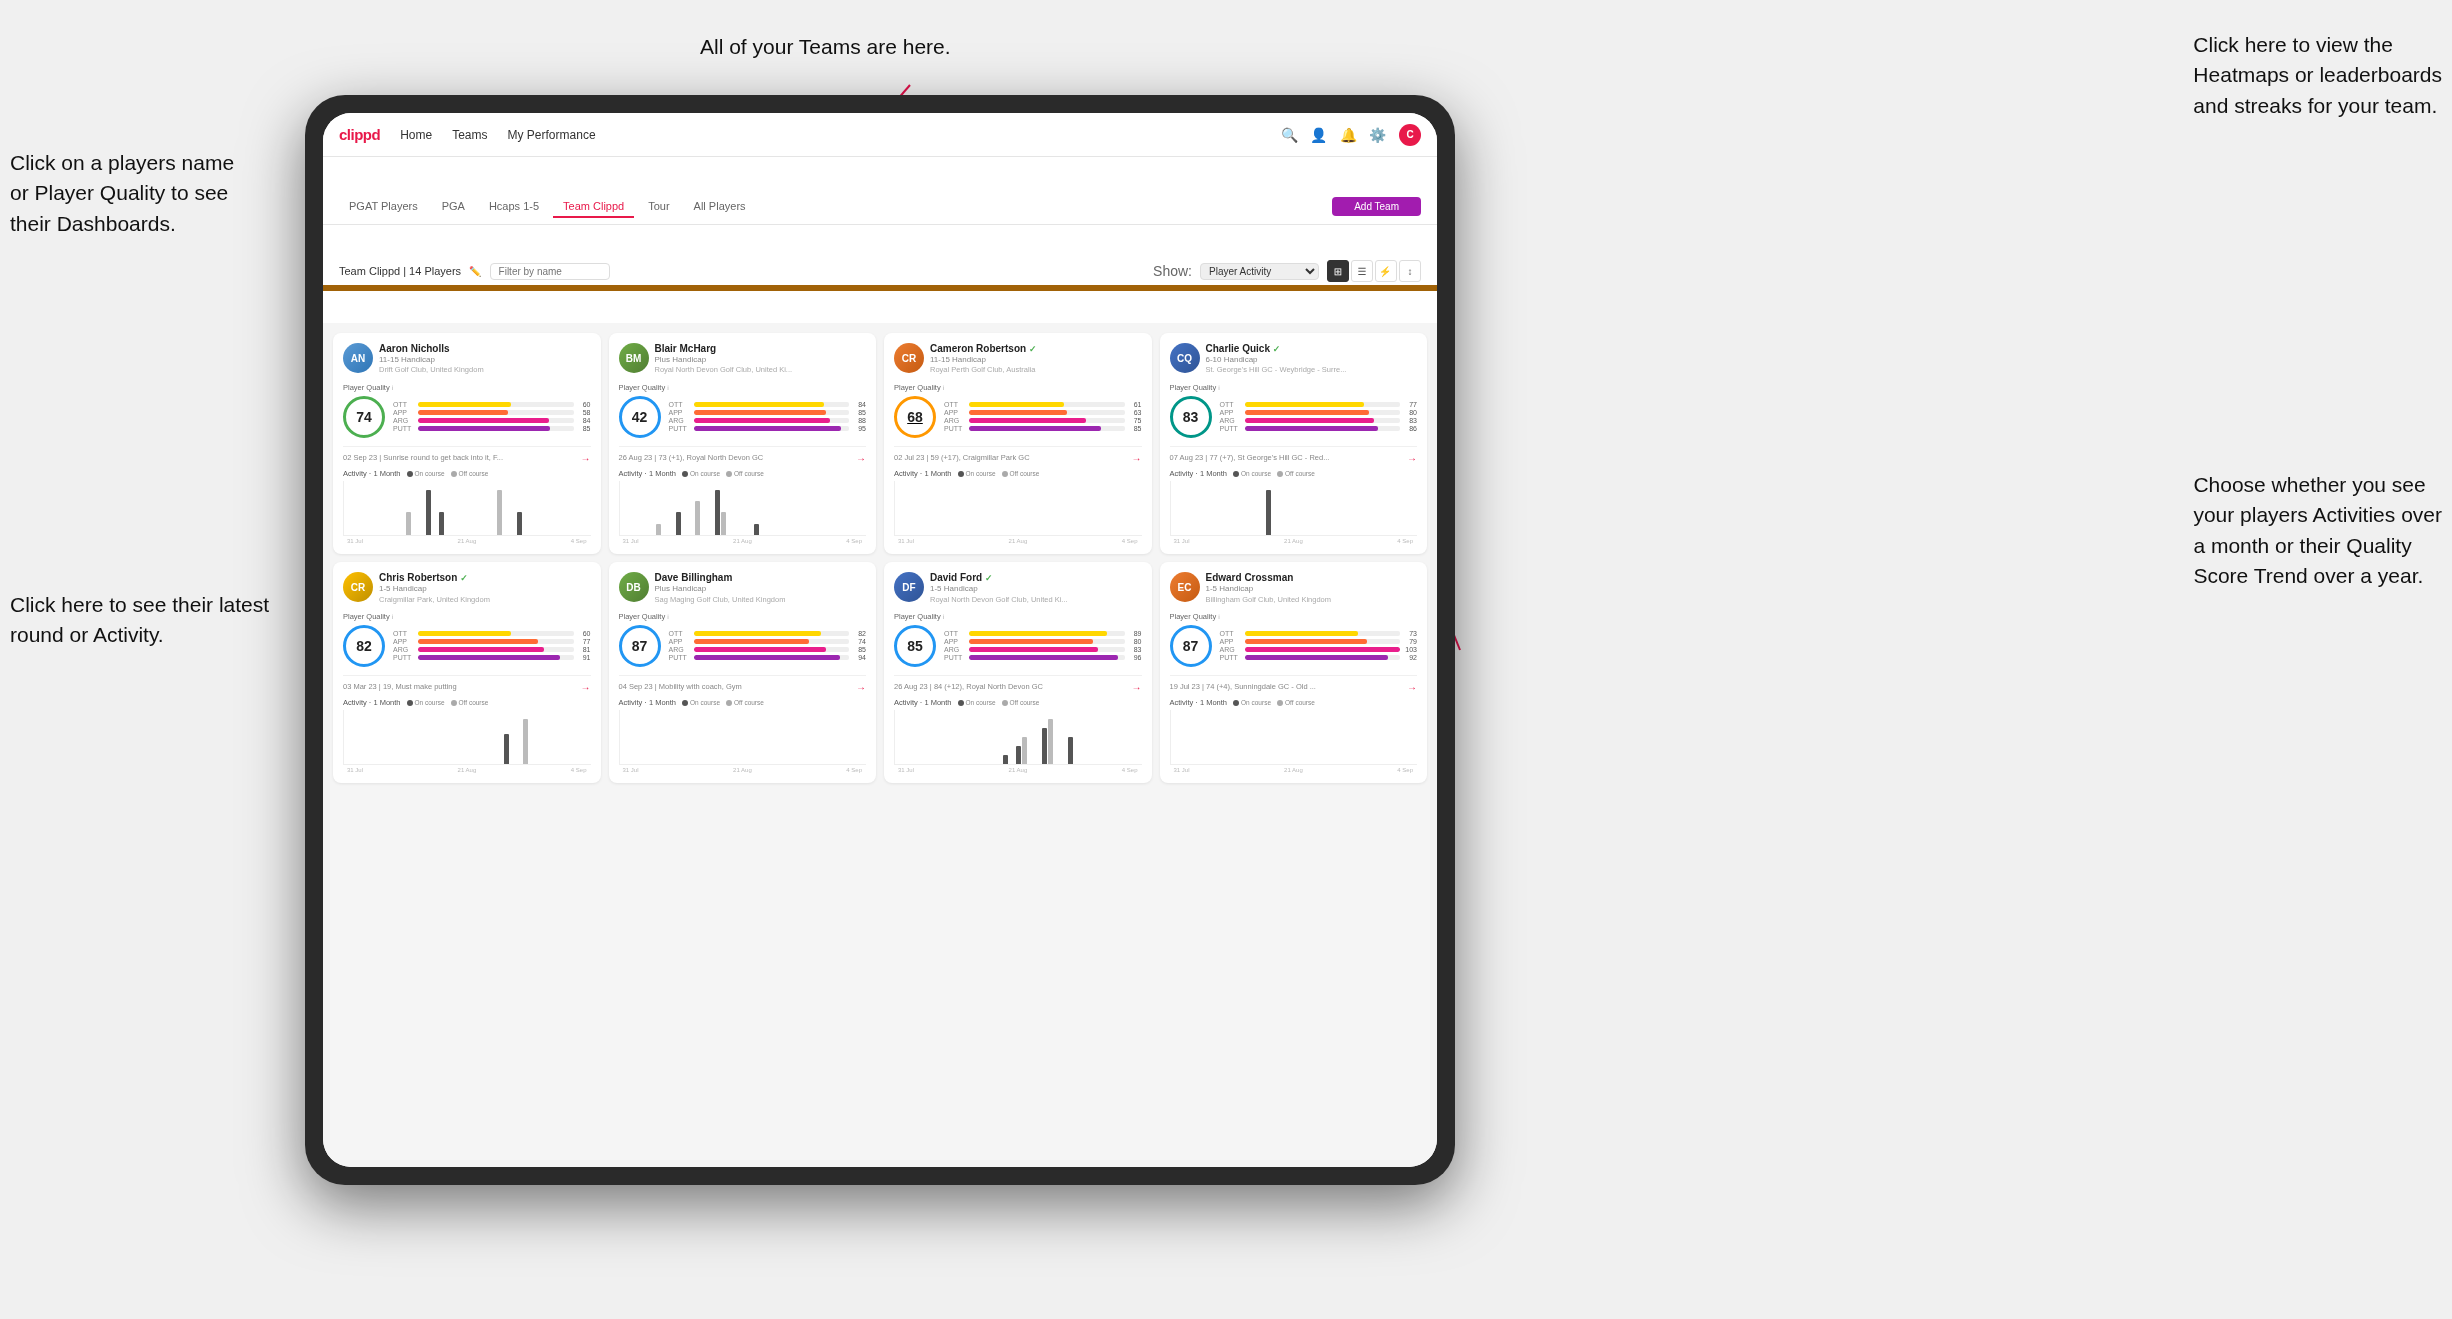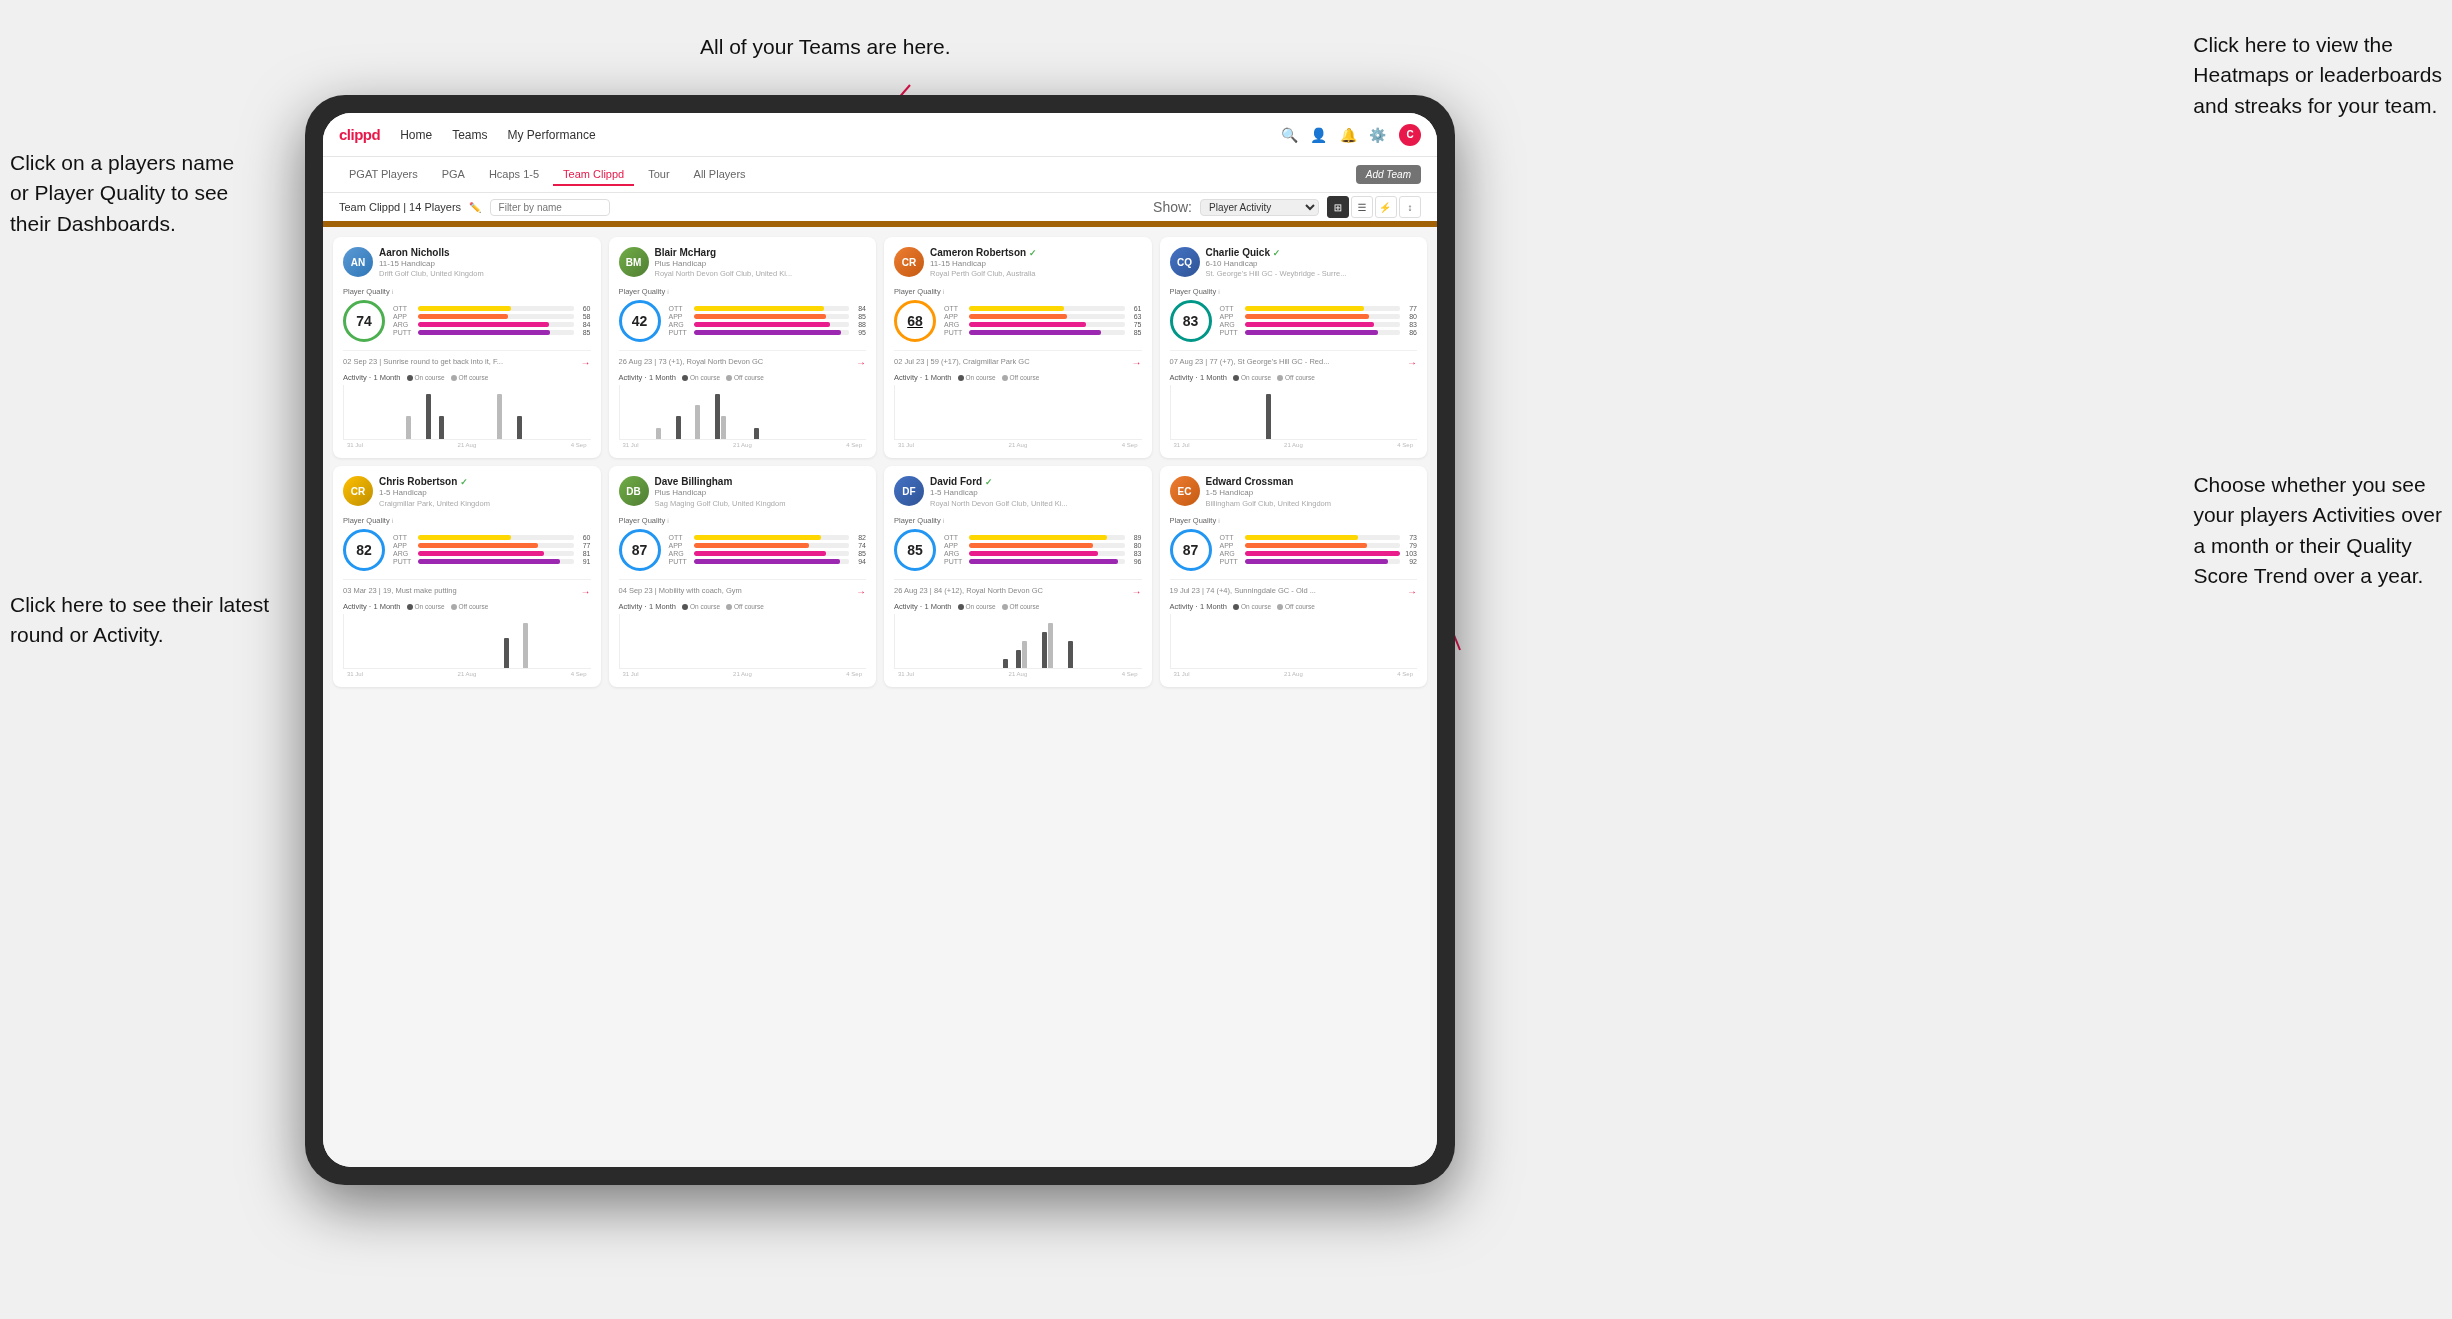--- a/index.html
+++ b/index.html
@@ -25,20 +25,21 @@
       padding: 18px;
     }
     .ipad-screen {
       width: 100%;
       height: 100%;
       background: #fff;
       border-radius: 28px;
       overflow: hidden;
       display: flex;
       flex-direction: column;
+      gap: 32px;
     }
 
     
     .navbar {
       background: #fff;
       border-bottom: 1px solid #e5e5e5;
       padding: 0 16px;
       height: 44px;
       display: flex;
       align-items: center;
@@ -94,28 +95,27 @@
       padding: 4px 10px;
       cursor: pointer;
       border-bottom: 2px solid transparent;
     }
     .sub-tab.active {
       color: #e8194a;
       border-bottom: 2px solid #e8194a;
     }
     .add-team-btn {
       margin-left: auto;
-      background: #737373;
+      background: #a21caf;
       color: #fff;
       font-size: 10px;
-      padding: 4px 10px;
+      padding: 4px 22px;
       border-radius: 4px;
       border: none;
       cursor: pointer;
-      font-style: italic;
     }
 
     
     .toolbar {
       background: #fff;
       border-bottom: 6px solid #a16207;
       padding: 0 16px;
       height: 34px;
       display: flex;
       align-items: center;

